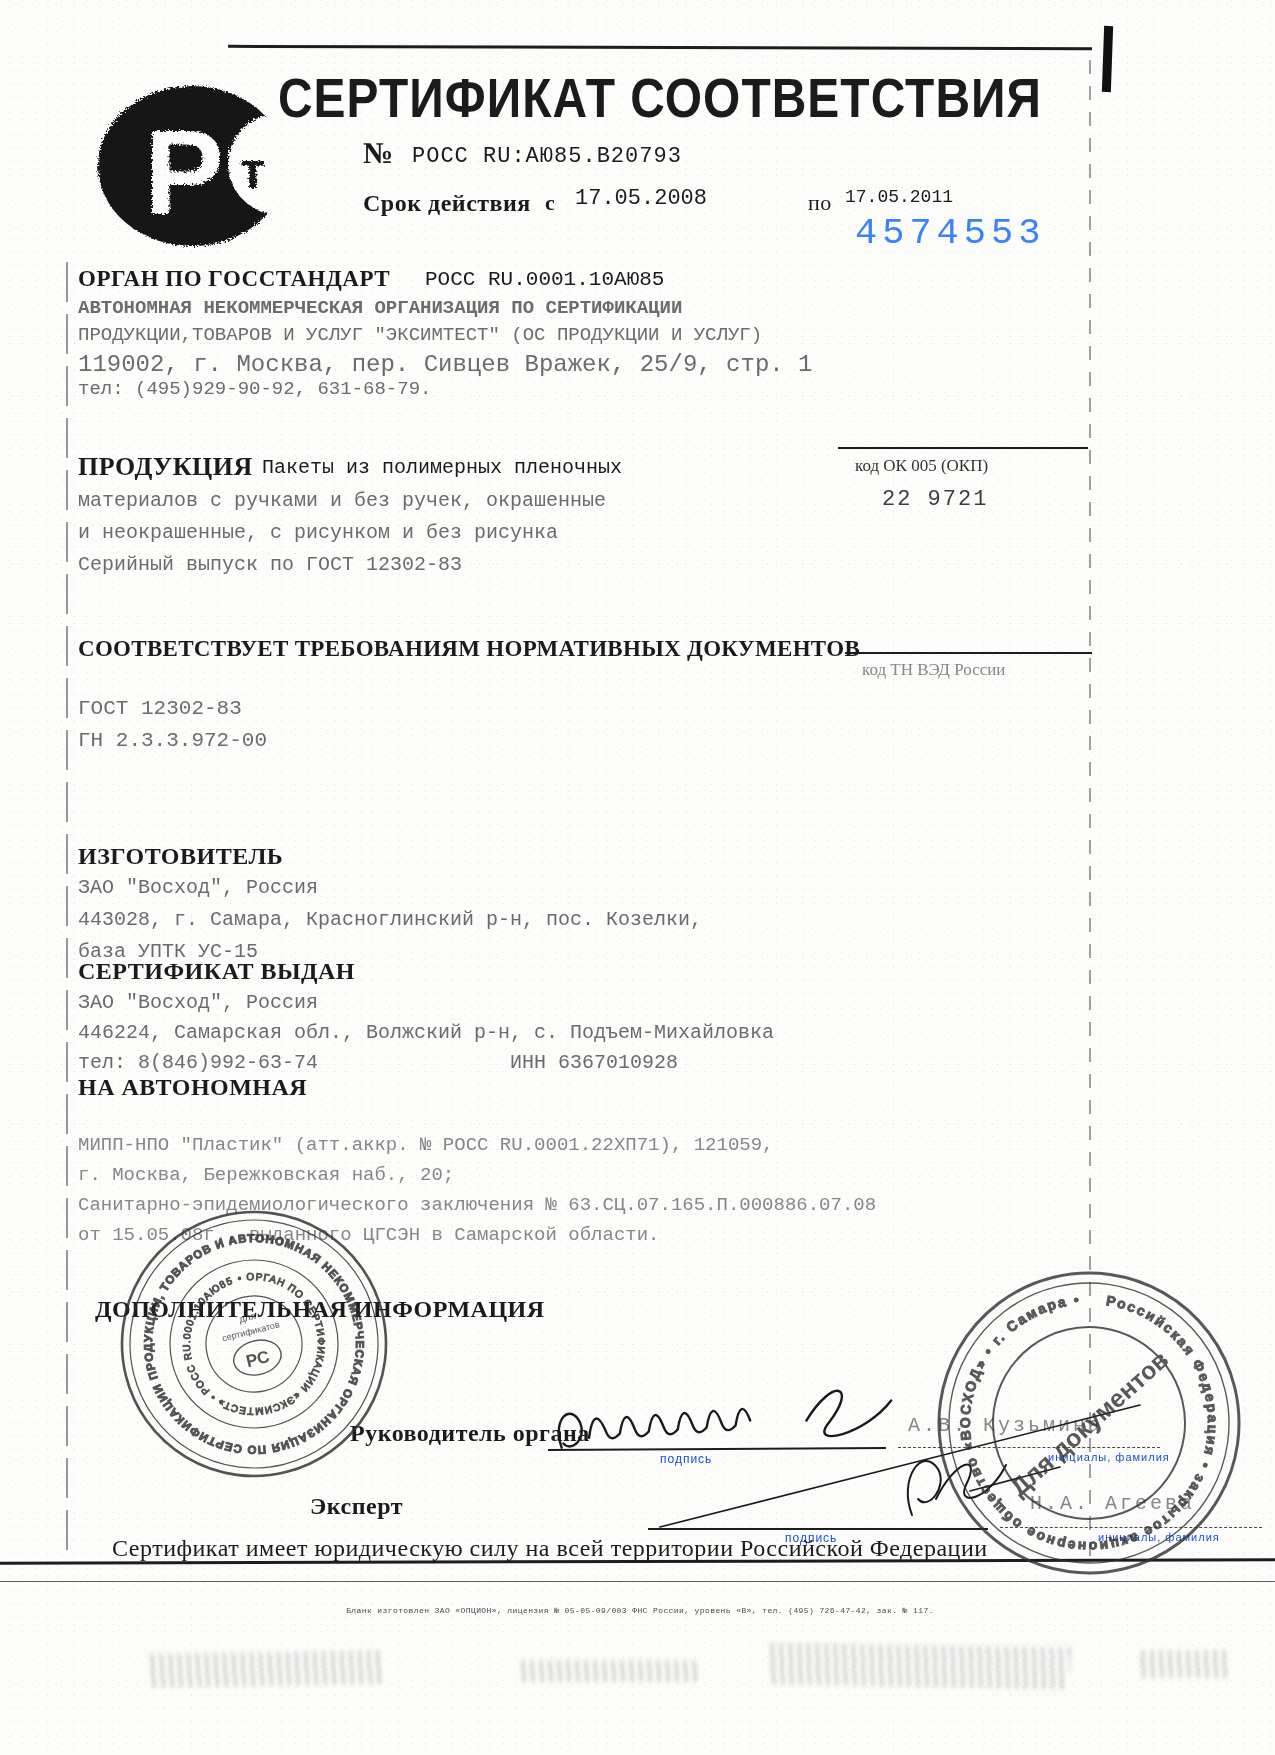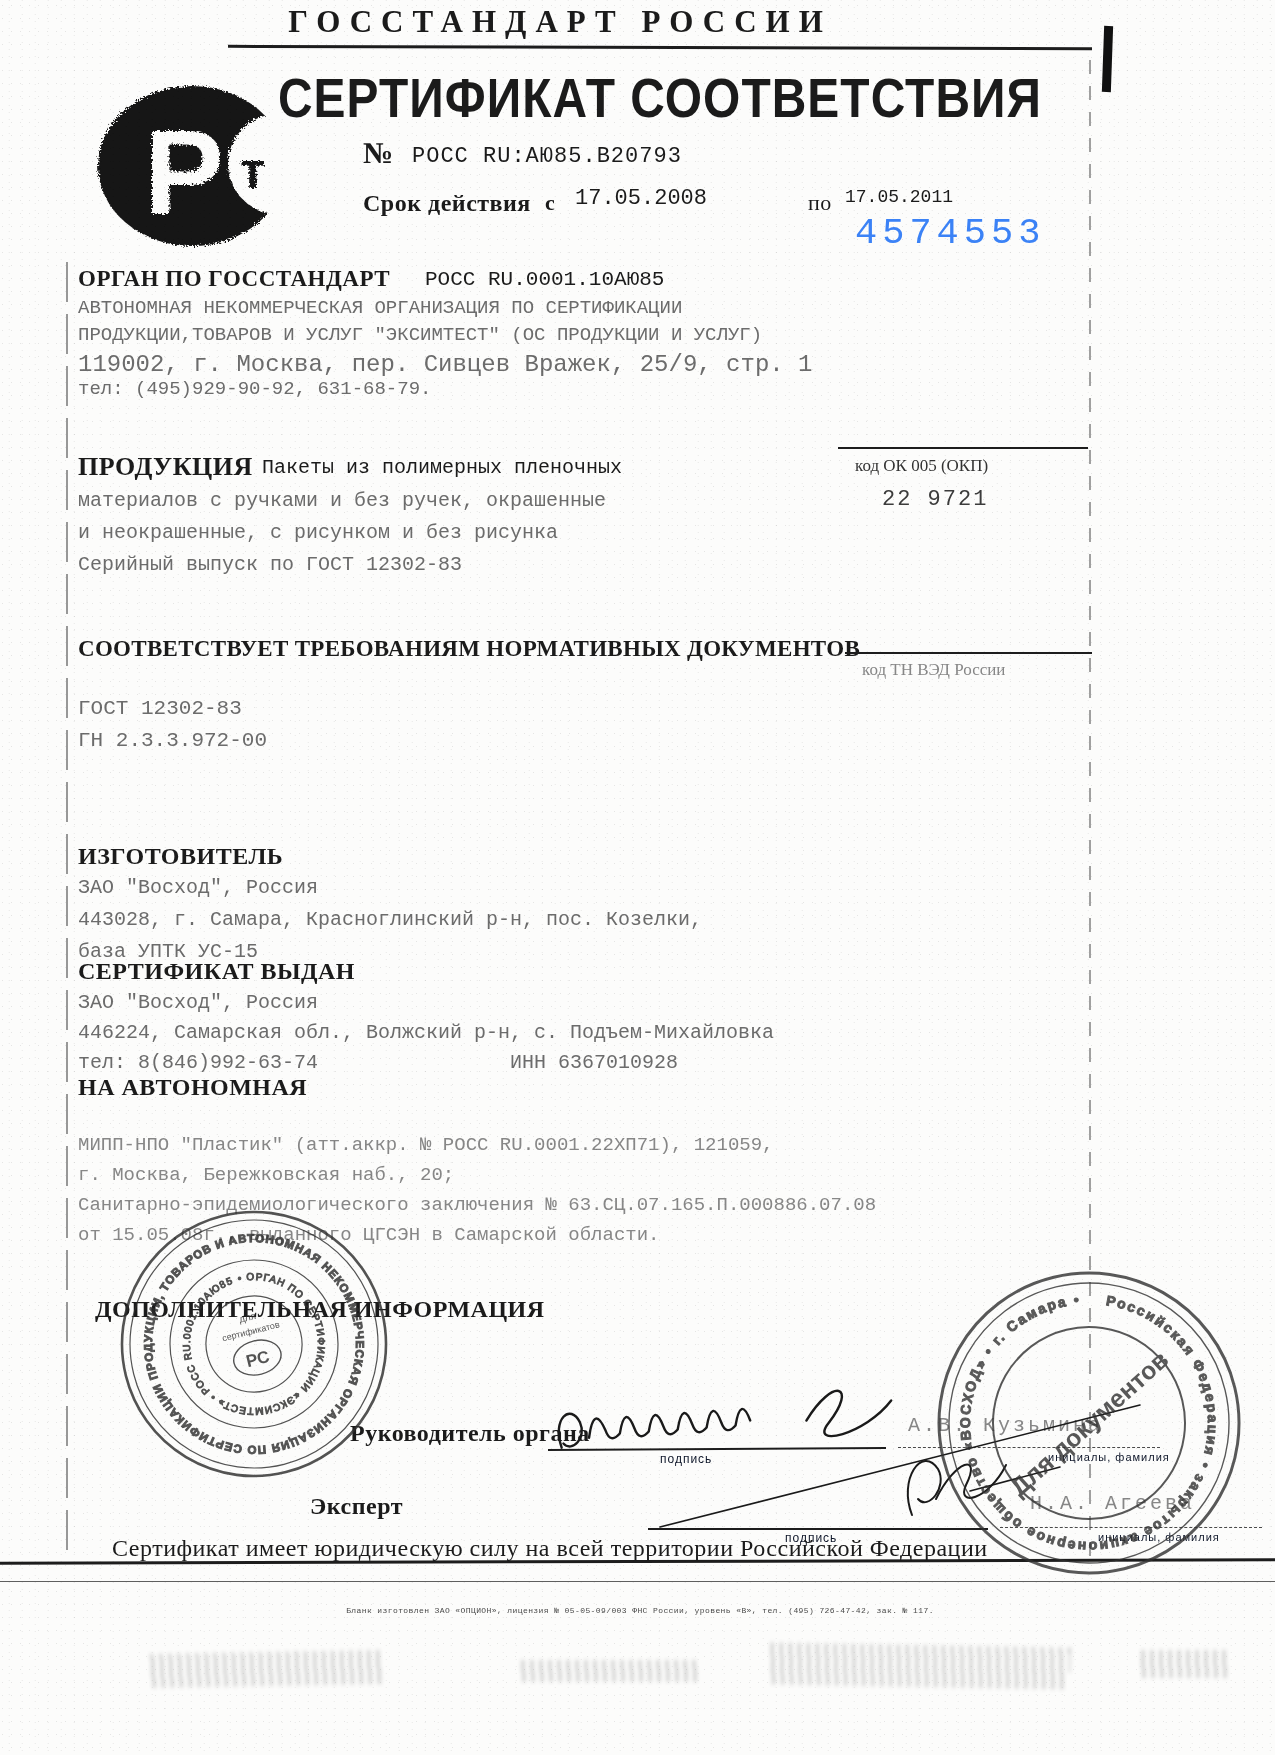--- a/index.html
+++ b/index.html
@@ -13,40 +13,39 @@
     background-image:
       radial-gradient(circle at 30% 40%, rgba(0,0,0,.18) 0 .5px, transparent .7px),
       radial-gradient(circle at 70% 10%, rgba(0,0,0,.12) 0 .5px, transparent .7px);
     background-size:9px 13px, 13px 7px;opacity:.5;
   }
   .abs{position:absolute;}
   .tw{font-family:"Liberation Mono","DejaVu Sans Mono",monospace;}
   .hd{font-family:"Liberation Serif",serif;font-weight:bold;letter-spacing:.5px;}
   .faded{color:#6c6c6c;filter:blur(.35px);}
   .vfaded{color:#878787;filter:blur(.5px);}
-  .cap{font-family:"Liberation Sans",sans-serif;font-size:12px;color:#0f172a;letter-spacing:1px;}
+  .cap{font-family:"Liberation Sans",sans-serif;font-size:12px;color:#1d4ed8;letter-spacing:1px;}
   .rule{background:#1d1d1d;}
   .dash{border-top:1.6px dashed #4a4a4a;height:0;}
   .smudge{filter:blur(2.2px);opacity:.45;background:
     repeating-linear-gradient(87deg, transparent 0 3px, #5a5a5a 3px 5px, transparent 5px 9px);}
   svg text{font-family:"Liberation Sans",sans-serif;}
 </style>
 </head>
 <body>
 
 <div class="page">
 
   <div class="abs rule" style="left:228px;top:46px;width:864px;height:3px;transform:rotate(.15deg);"></div>
   <div class="abs" style="left:1103px;top:26px;width:9px;height:66px;background:#111;transform:rotate(2deg);"></div>
   <div class="abs" style="left:1089px;top:60px;width:2px;height:1500px;background:repeating-linear-gradient(#555 0 14px, transparent 14px 26px);opacity:.55;"></div>
   <div class="abs" style="left:66px;top:262px;width:2px;height:1300px;background:repeating-linear-gradient(#555 0 40px, transparent 40px 52px);opacity:.6;"></div>
   <div class="abs rule" style="left:0;top:1560px;width:1275px;height:3px;transform:rotate(-.15deg);"></div>
   <div class="abs rule" style="left:0;top:1581px;width:1275px;height:1px;opacity:.7;"></div>
 
-  <div class="abs hd" style="left:0;top:4px;width:1120px;text-align:center;font-size:31px;letter-spacing:9px;filter:blur(.3px);">ГОССТАНДАРТ РОССИИ</div>
 
   <svg class="abs" style="left:92px;top:76px;" width="215" height="180" viewBox="0 0 215 180">
     <defs>
       <filter id="rough">
           <feTurbulence type="fractalNoise" baseFrequency="0.55" numOctaves="2" result="n"></feTurbulence>
         <feDisplacementMap in="SourceGraphic" in2="n" scale="7"></feDisplacementMap>
         </filter>
     </defs>
     <g filter="url(#rough)">
       <ellipse cx="100" cy="90" rx="94" ry="80" fill="#181818"></ellipse>
@@ -64,21 +63,21 @@
   <div class="abs hd" style="left:363px;top:190px;font-size:24px;">Срок действия</div>
   <div class="abs hd" style="left:545px;top:190px;font-size:22px;">с</div>
   <div class="abs tw" style="left:575px;top:186px;font-size:22px;">17.05.2008</div>
   <div class="abs hd" style="left:808px;top:190px;font-size:22px;font-weight:normal;">по</div>
   <div class="abs tw" style="left:845px;top:187px;font-size:18px;">17.05.2011</div>
 
   <div class="abs tw" style="left:855px;top:212px;font-size:37px;letter-spacing:5px;color:#3b82f6;">4574553</div>
 
   <div class="abs hd" style="left:78px;top:266px;font-size:23px;">ОРГАН ПО ГОССТАНДАРТ</div>
   <div class="abs tw" style="left:425px;top:268px;font-size:21px;">РОСС RU.0001.10АЮ85</div>
-  <div class="abs tw faded" style="left:78px;top:297px;font-size:19px;">АВТОНОМНАЯ НЕКОММЕРЧЕСКАЯ ОРГАНИЗАЦИЯ ПО СЕРТИФИКАЦИИ</div>
+  <div class="abs tw faded" style="left:78px;top:297px;font-size:19px;font-weight:bold;">АВТОНОМНАЯ НЕКОММЕРЧЕСКАЯ ОРГАНИЗАЦИЯ ПО СЕРТИФИКАЦИИ</div>
   <div class="abs tw faded" style="left:78px;top:324px;font-size:19px;">ПРОДУКЦИИ,ТОВАРОВ И УСЛУГ "ЭКСИМТЕСТ" (ОС ПРОДУКЦИИ И УСЛУГ)</div>
   <div class="abs tw faded" style="left:78px;top:351px;font-size:24px;">119002, г. Москва, пер. Сивцев Вражек, 25/9, стр. 1</div>
   <div class="abs tw faded" style="left:78px;top:378px;font-size:19px;">тел: (495)929-90-92, 631-68-79.</div>
 
   <div class="abs hd" style="left:78px;top:452px;font-size:26px;">ПРОДУКЦИЯ</div>
   <div class="abs tw" style="left:262px;top:456px;font-size:20px;">Пакеты из полимерных пленочных</div>
   <div class="abs tw faded" style="left:78px;top:489px;font-size:20px;">материалов с ручками и без ручек, окрашенные</div>
   <div class="abs tw faded" style="left:78px;top:521px;font-size:20px;">и неокрашенные, с рисунком и без рисунка</div>
   <div class="abs tw faded" style="left:78px;top:553px;font-size:20px;">Серийный выпуск по ГОСТ 12302-83</div>
 

